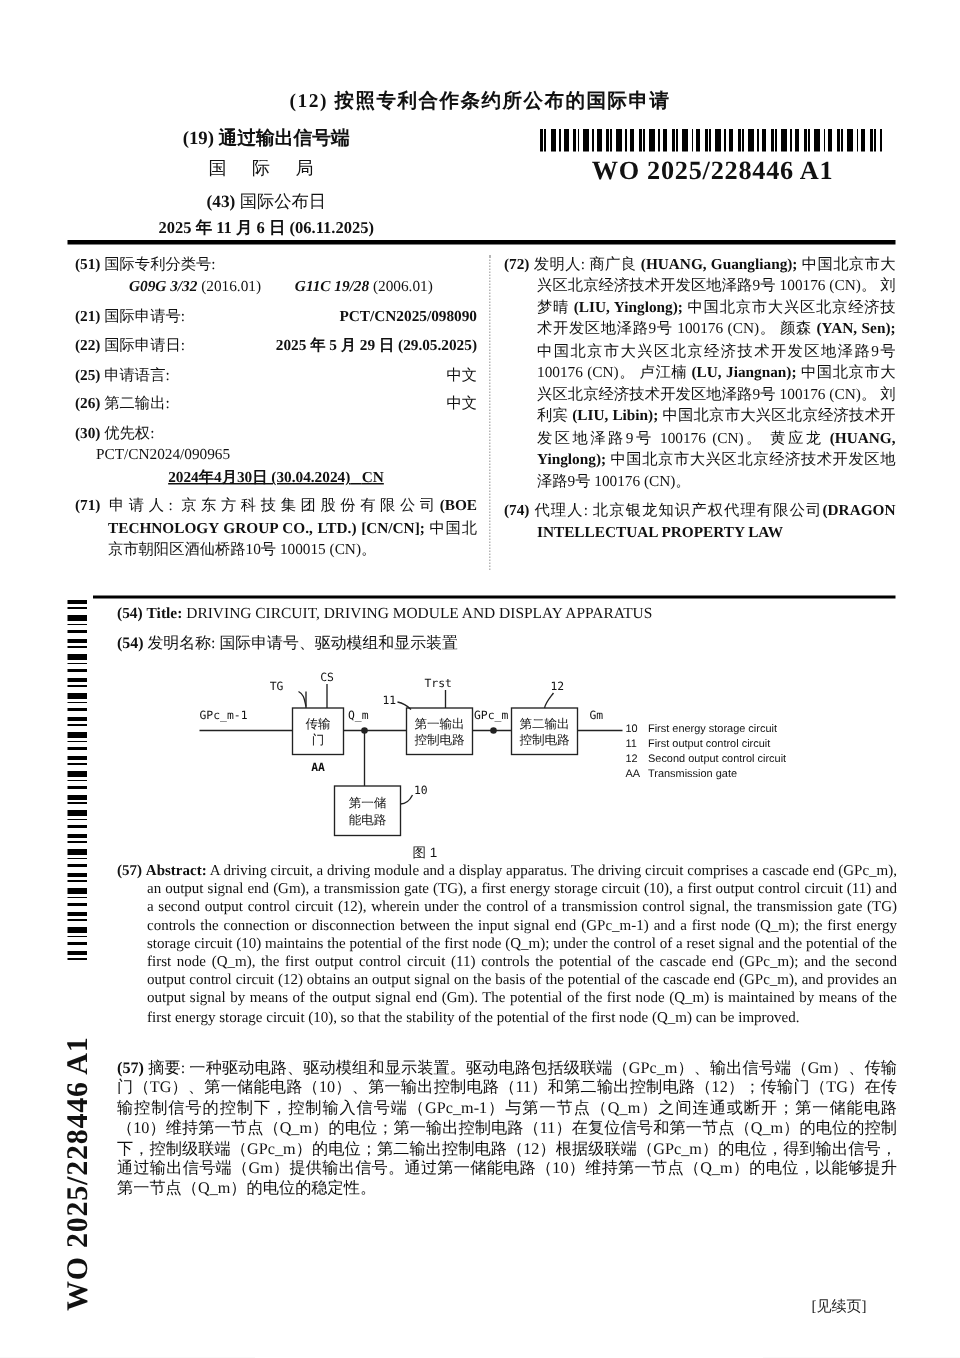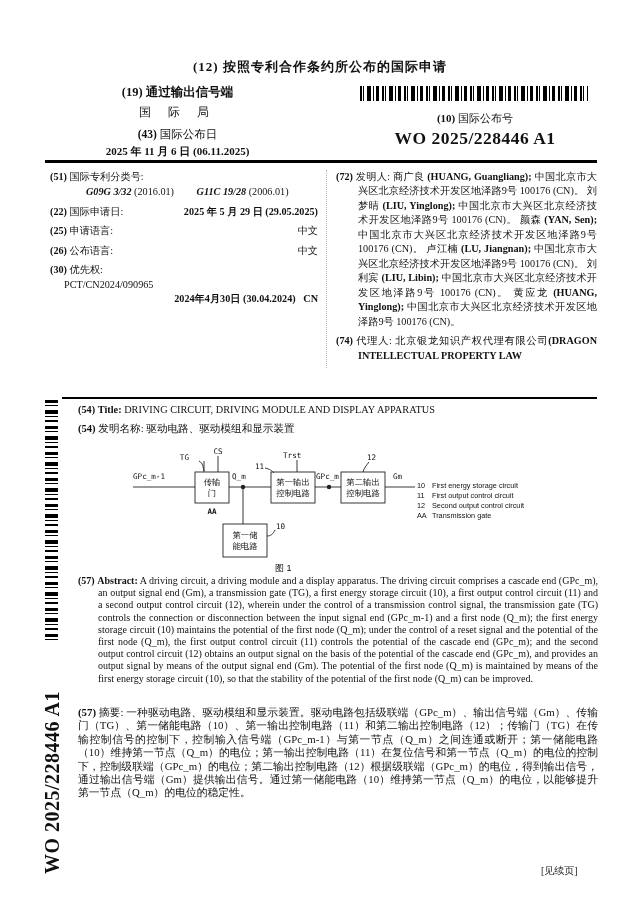--- a/index.html
+++ b/index.html
@@ -32,21 +32,21 @@
   .col-left { width:276px; padding-right:8px; }
   .col-right { width:271px; padding-left:9px; border-left:1px dotted #b5b5b5; }
   .field { font-size:10.2px; line-height:1.42; margin-bottom:5px; text-align:justify; }
   .hang { padding-left:22px; text-indent:-22px; }
   .row { display:flex; justify-content:space-between; }
   .row .val { white-space:nowrap; }
   .b { font-weight:bold; }
   .bi { font-weight:bold; font-style:italic; }
   .ipc-line { padding-left:14px; margin-top:1px; }
   .ipc-first { margin-right:20px; }
-  .right-align { text-align:right; }
+  .right-align { text-align:center;text-decoration:underline; }
   .prio-app { padding-left:14px; }
 
   
   .rule2 { position:absolute; top:397px; left:62px; width:535px; height:1.8px; background:#000; }
   .title-sec { position:absolute; top:404px; left:78px; width:519px; font-size:10.3px; }
   .title-cn { margin-top:7px; font-size:10.6px; }
 
   
   .fig { position:absolute; top:448px; left:125px; }
   .fig text { fill:#111; }
@@ -86,24 +86,20 @@
     <div class="pub-date-label">
       <span class="num">(43)</span>
       <span>国际公布日</span>
     </div>
     <div class="pub-date-value">2025 年 11 月 6 日 (06.11.2025)</div>
   </div>
 
 
   <div class="hdr-right">
     <div class="barcode-top"></div>
-    <div class="pub-no-label">
-      <span class="num">(10)</span>
-      <span>国际公布号</span>
-    </div>
     <div class="pub-no-value">WO 2025/228446 A1</div>
   </div>
 
   <div class="rule1"></div>
 
   <div class="biblio">
     <div class="col-left">
 
       <div class="field hang">
         <span class="num">(51)</span>
@@ -113,49 +109,61 @@
             <span class="bi">G09G 3/32</span>
             <span>(2016.01)</span>
           </span>
           <span>
             <span class="bi">G11C 19/28</span>
             <span>(2006.01)</span>
           </span>
         </div>
       </div>
 
+      <div class="field row">
+        <span><span class="num">(21)</span>
+        <span>国际申请号:</span></span>
+        <span class="val b">PCT/CN2025/098090</span>
+      </div>
 
       <div class="field row">
         <span><span class="num">(22)</span>
         <span>国际申请日:</span></span>
         <span class="val b">2025 年 5 月 29 日 (29.05.2025)</span>
       </div>
 
       <div class="field row">
         <span><span class="num">(25)</span>
         <span>申请语言:</span></span>
         <span class="val">中文</span>
       </div>
 
       <div class="field row">
         <span><span class="num">(26)</span>
-        <span>公布语言:</span></span>
+        <span>第二输出:</span></span>
         <span class="val">中文</span>
       </div>
 
       <div class="field">
         <span class="num">(30)</span>
         <span>优先权:</span>
         <div class="prio-app">PCT/CN2024/090965</div>
         <div class="right-align">
           <span class="b">2024年4月30日 (30.04.2024)</span>&nbsp;&nbsp;
           <span class="b">CN</span>
         </div>
       </div>
 
+      <div class="field hang">
+        <span class="num">(71)</span>
+        <span>申请人:</span>
+        <span>京东方科技集团股份有限公司</span><span class="b">(BOE TECHNOLOGY GROUP CO., LTD.)</span>
+        <span class="b">[CN/CN];</span>
+        <span>中国北京市朝阳区酒仙桥路10号 100015 (CN)。</span>
+      </div>
     </div>
 
     <div class="col-right">
 
       <div class="field hang">
         <span class="num">(72)</span>
         <span>发明人:</span>
         <span><span>商广良</span> <span class="b">(HUANG, Guangliang);</span> <span>中国北京市大兴区北京经济技术开发区地泽路9号 100176 (CN)。</span></span>
         <span><span>刘梦晴</span> <span class="b">(LIU, Yinglong);</span> <span>中国北京市大兴区北京经济技术开发区地泽路9号 100176 (CN)。</span></span>
         <span><span>颜森</span> <span class="b">(YAN, Sen);</span> <span>中国北京市大兴区北京经济技术开发区地泽路9号 100176 (CN)。</span></span>
@@ -176,21 +184,21 @@
 
   <div class="title-sec">
     <div>
       <span class="num">(54)</span>
       <span class="b">Title:</span>
       <span>DRIVING CIRCUIT, DRIVING MODULE AND DISPLAY APPARATUS</span>
     </div>
     <div class="title-cn">
       <span class="num">(54)</span>
       <span>发明名称:</span>
-      <span>驱动电路、驱动模组和显示装置</span>
+      <span>国际申请号、驱动模组和显示装置</span>
     </div>
   </div>
 
   <svg class="fig" width="470" height="140" viewBox="0 0 470 140">
     <g stroke="#222" stroke-width="0.9" fill="none">
       <line x1="8" y1="39" x2="70" y2="39"></line>
       <rect x="70" y="24" width="34" height="31" fill="#fff"></rect>
       <line x1="79" y1="24" x2="79" y2="13"></line>
       <path d="M74,13 C78,15 78,19 79,23"></path>
       <line x1="93" y1="24" x2="93" y2="8"></line>

